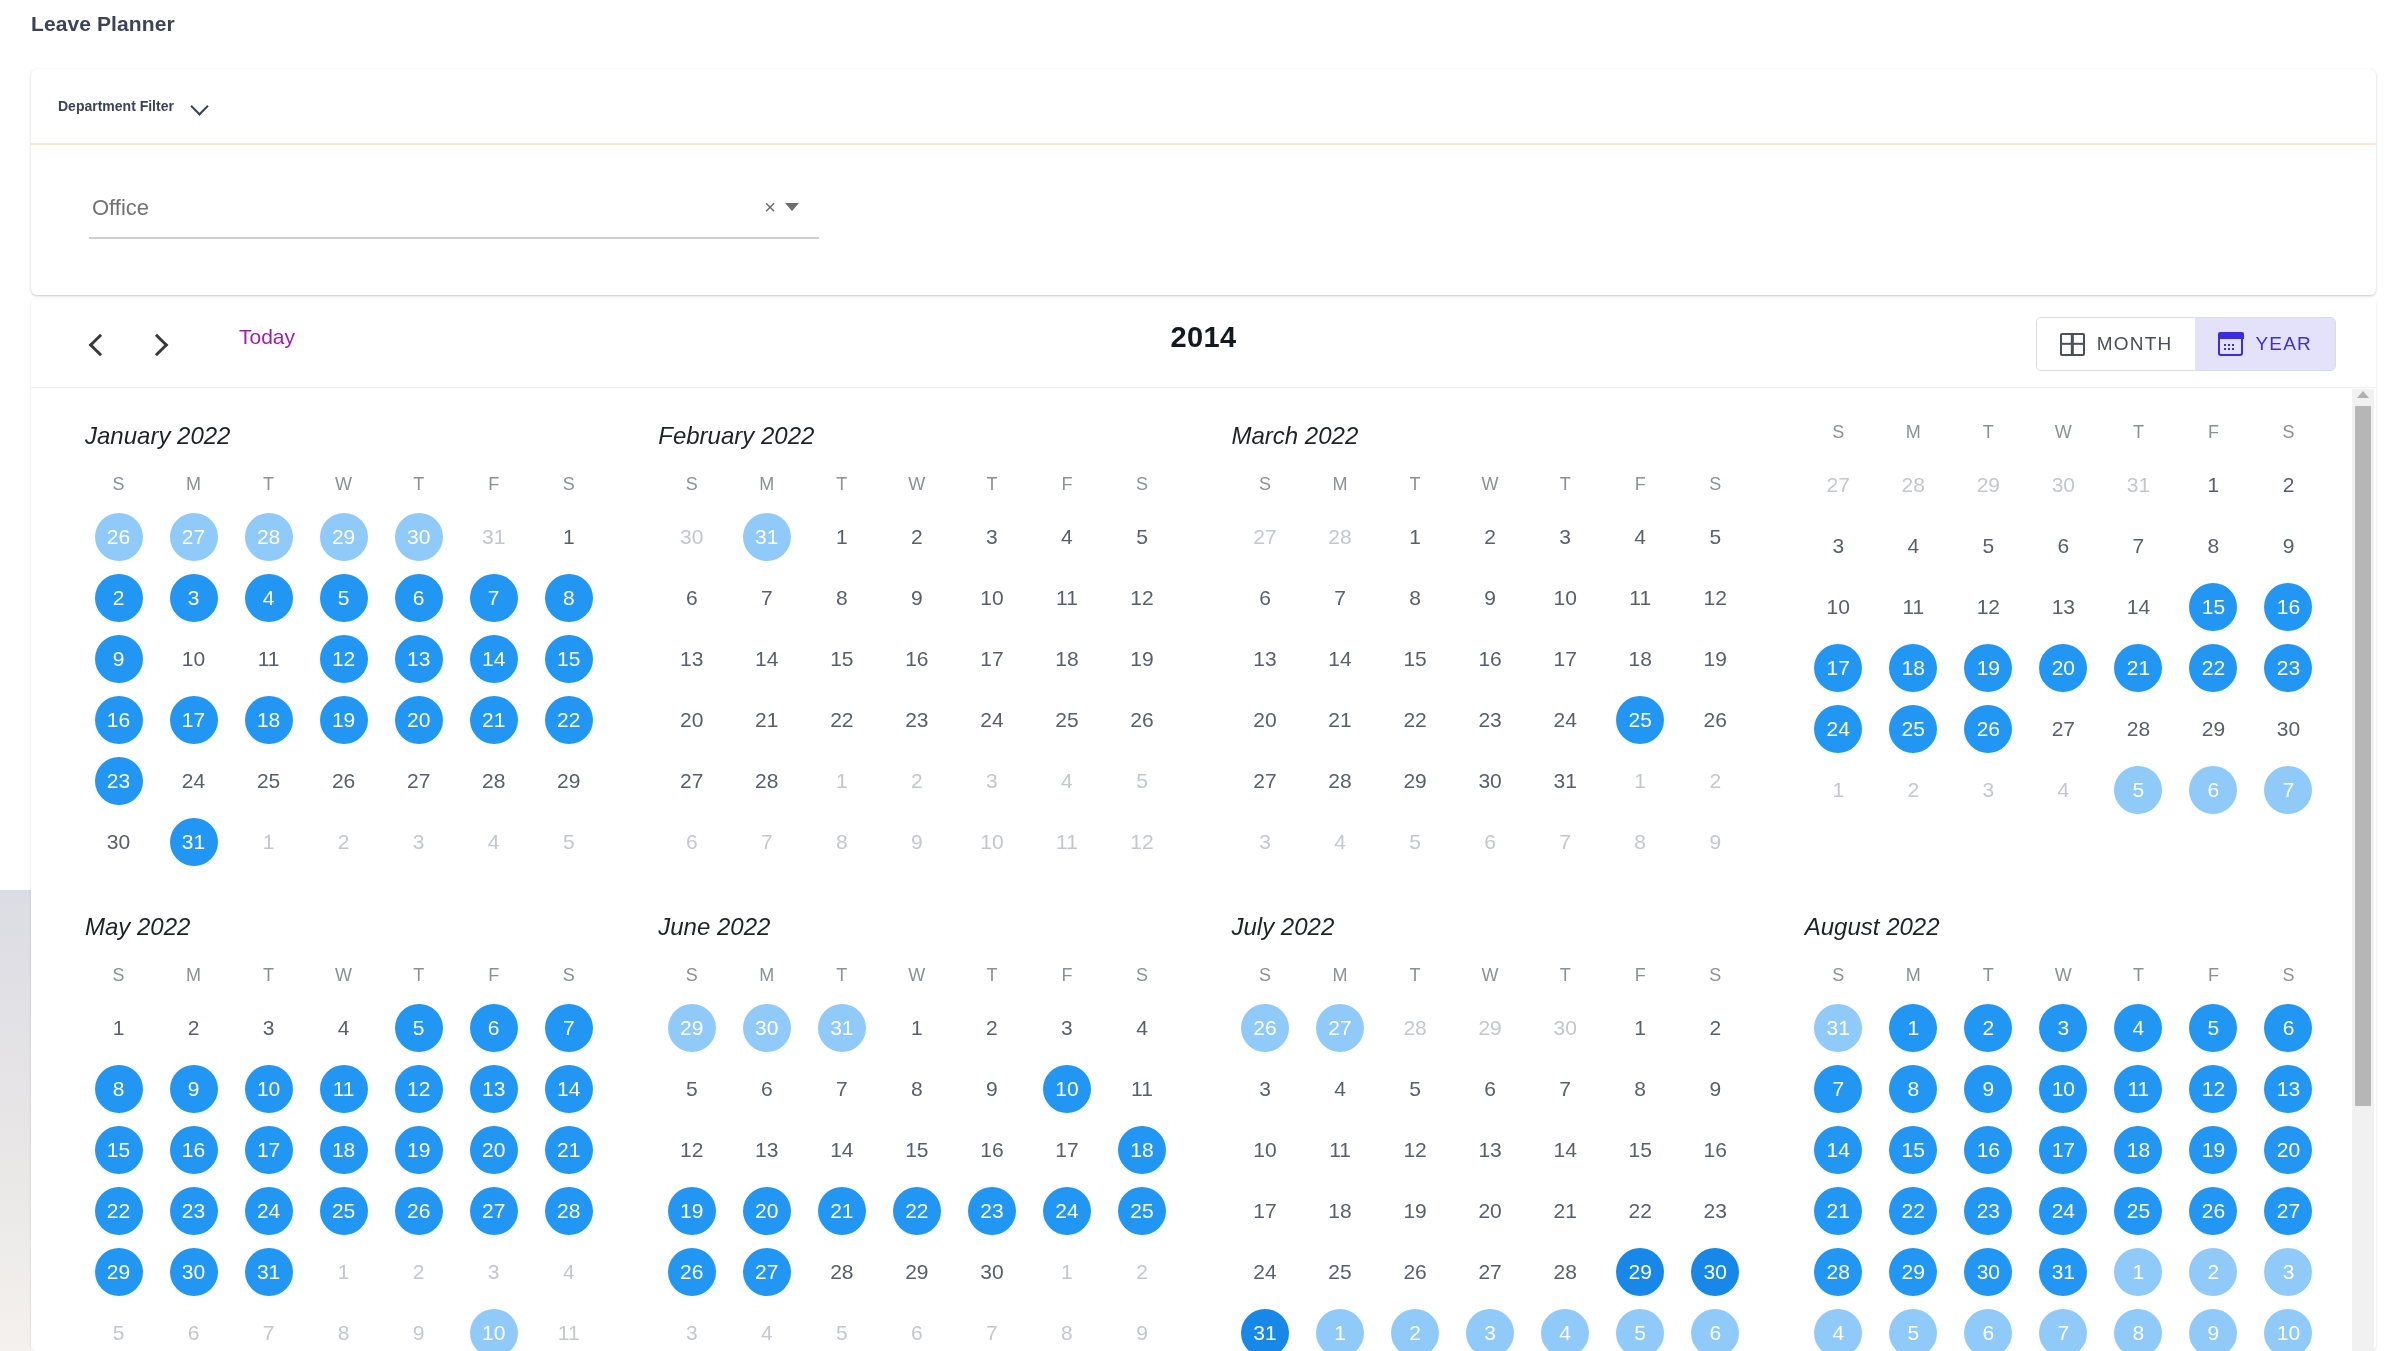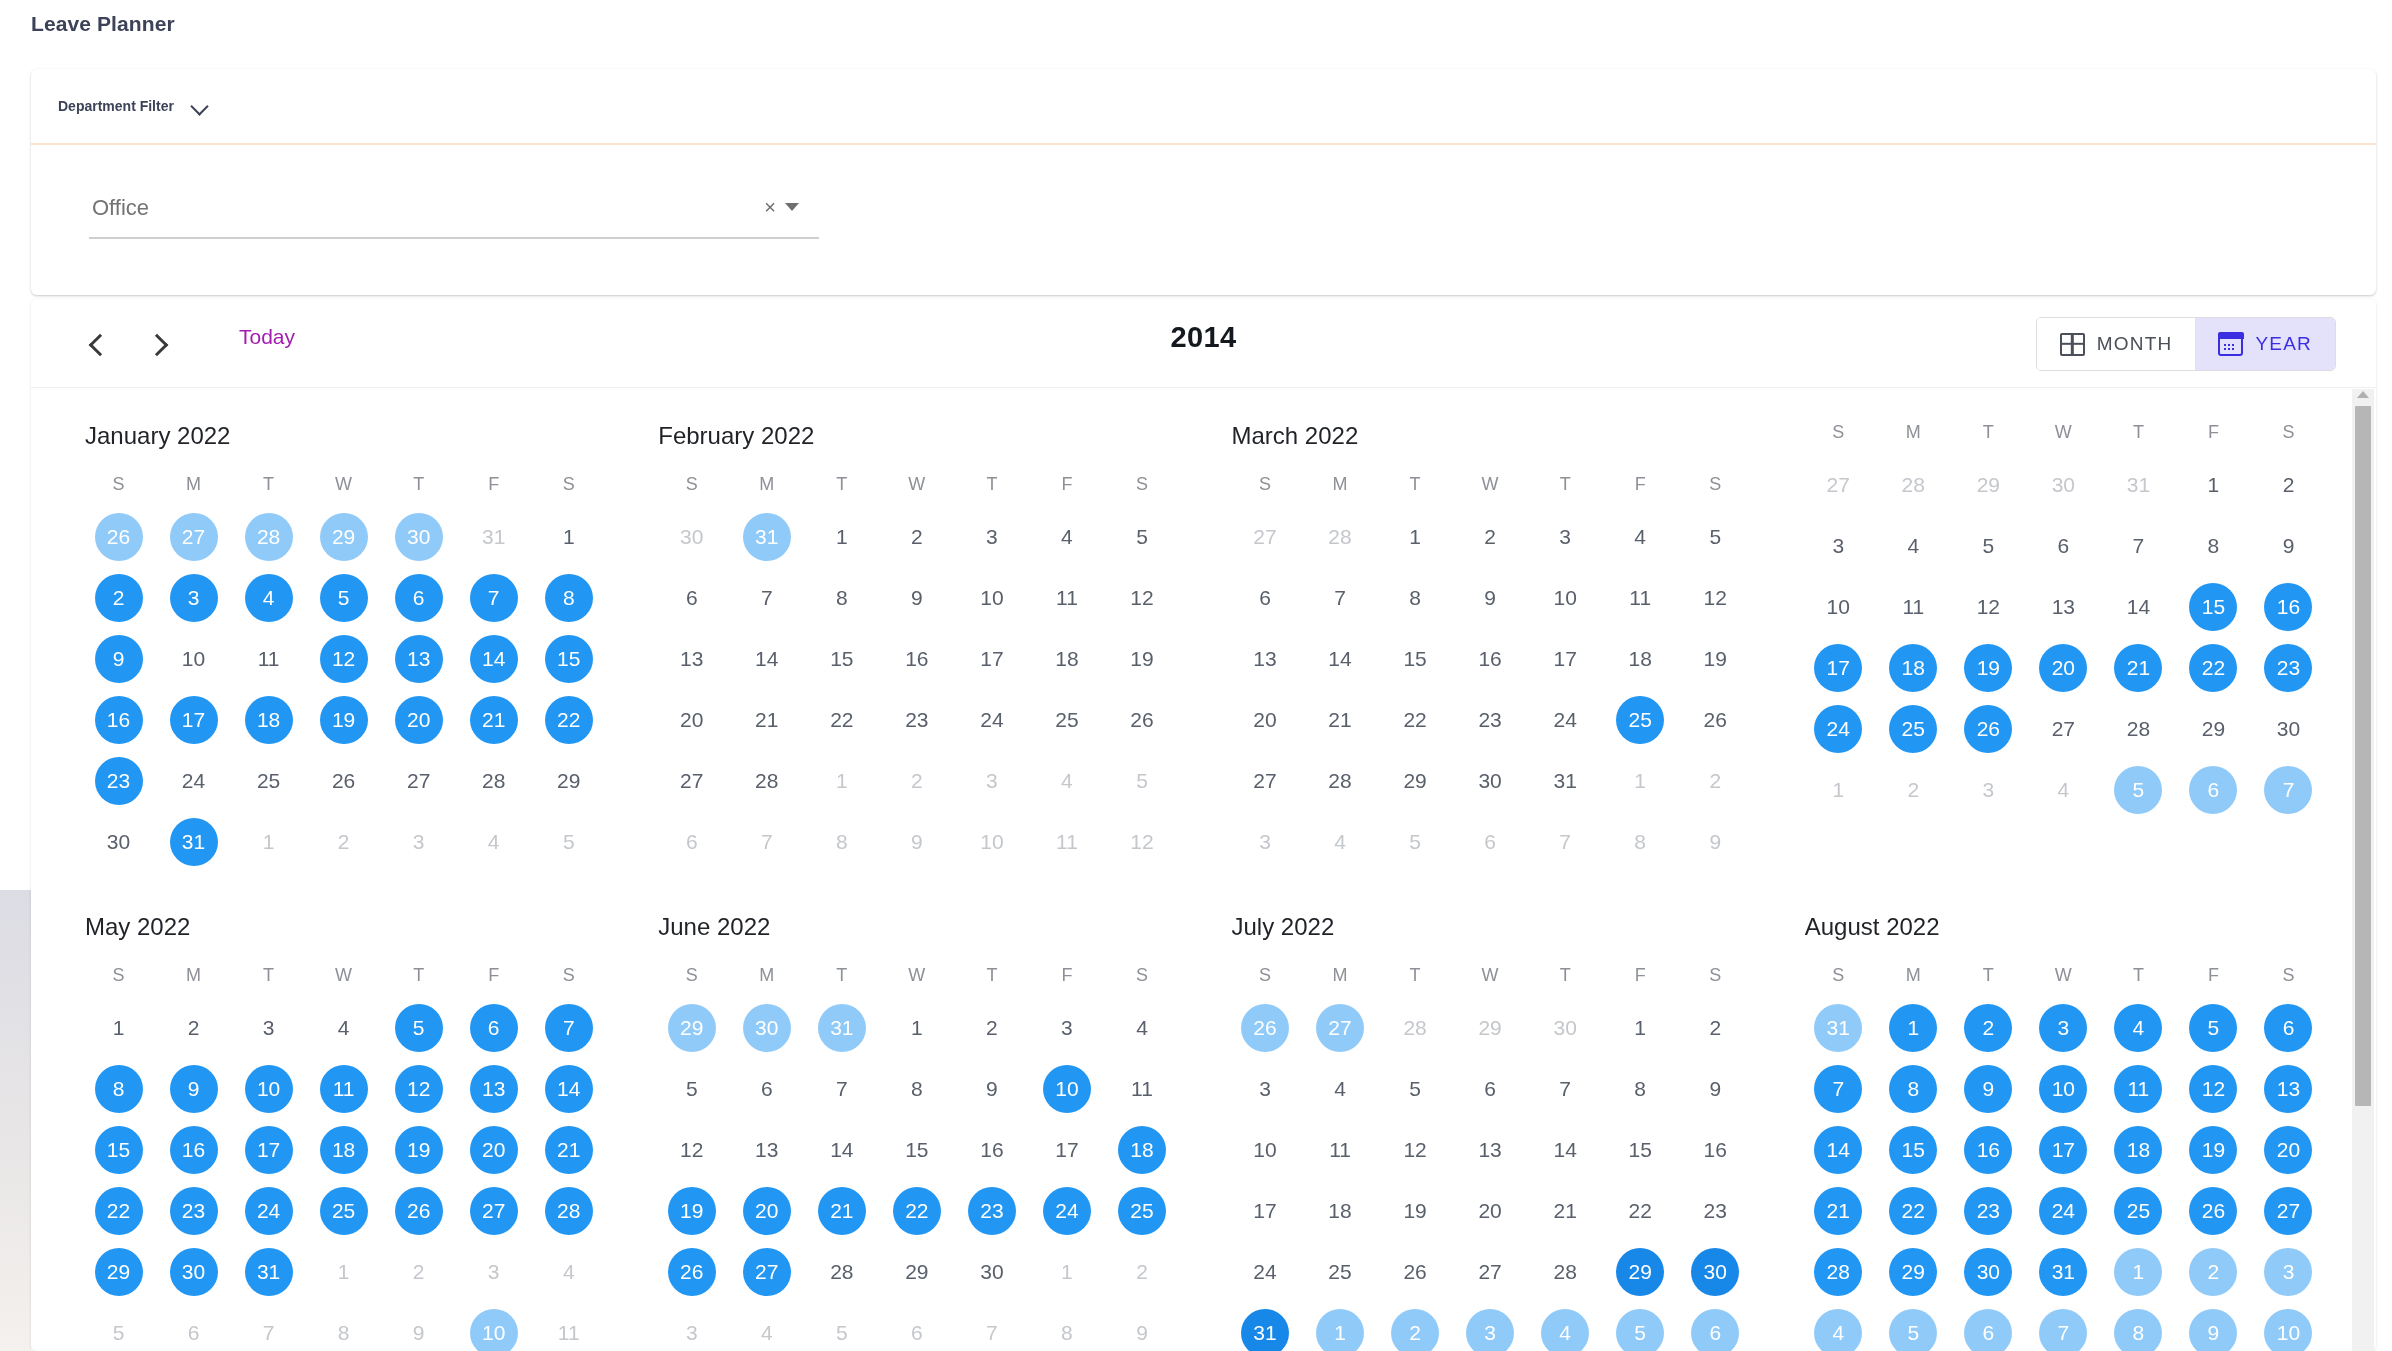--- a/index.html
+++ b/index.html
@@ -132,21 +132,21 @@
     border-top: 1px solid #eeeeee;
   }
   .months-grid {
     display: grid; grid-template-columns: repeat(4, 1fr);
     padding: 18px 26px 0 26px;
   }
   .month {
     padding: 16px 24px 22px 24px;
   }
   .month-name {
-    font-size: 24px; color: #1f2227; margin-bottom: 24px; padding-left: 4px;
+    font-size: 24px; color: #1f2227; margin-bottom: 24px; padding-left: 4px; font-style: italic;
   }
   .dow-row, .week-row {
     display: grid; grid-template-columns: repeat(7, 1fr);
   }
   .dow {
     text-align: center; font-size: 18px; color: #8d9096; padding-bottom: 14px;
   }
   .week-row { margin-bottom: 5px; }
   .cell {
     height: 56px; display: flex; align-items: center; justify-content: center;

